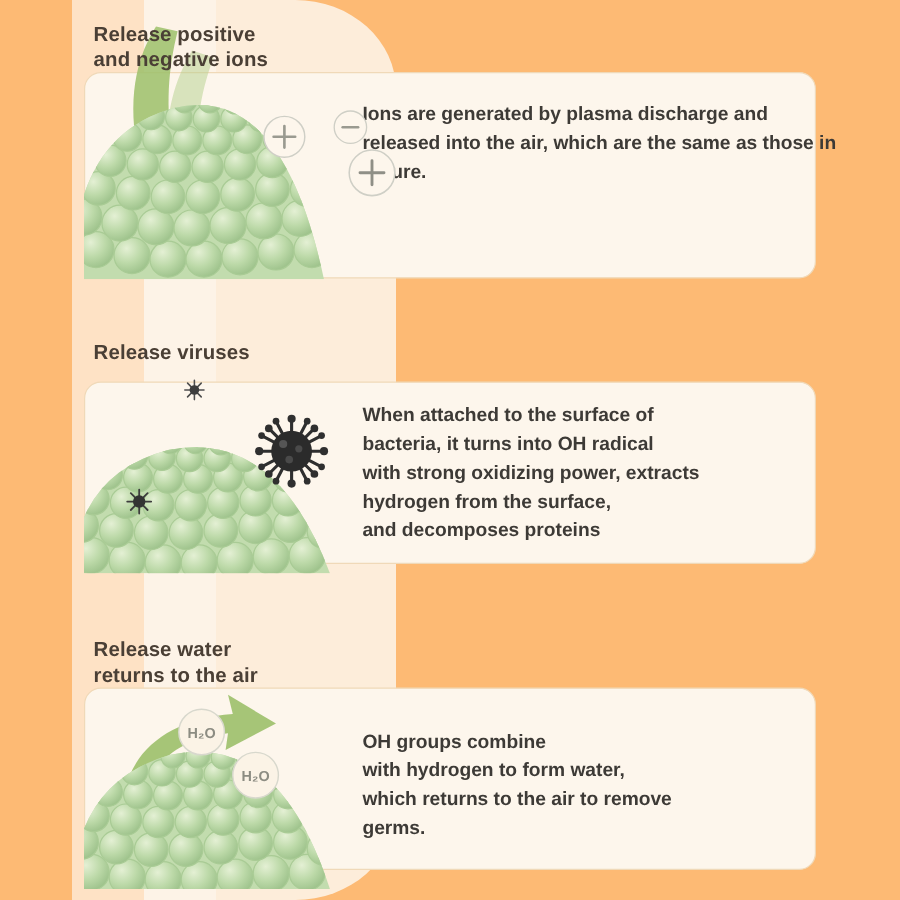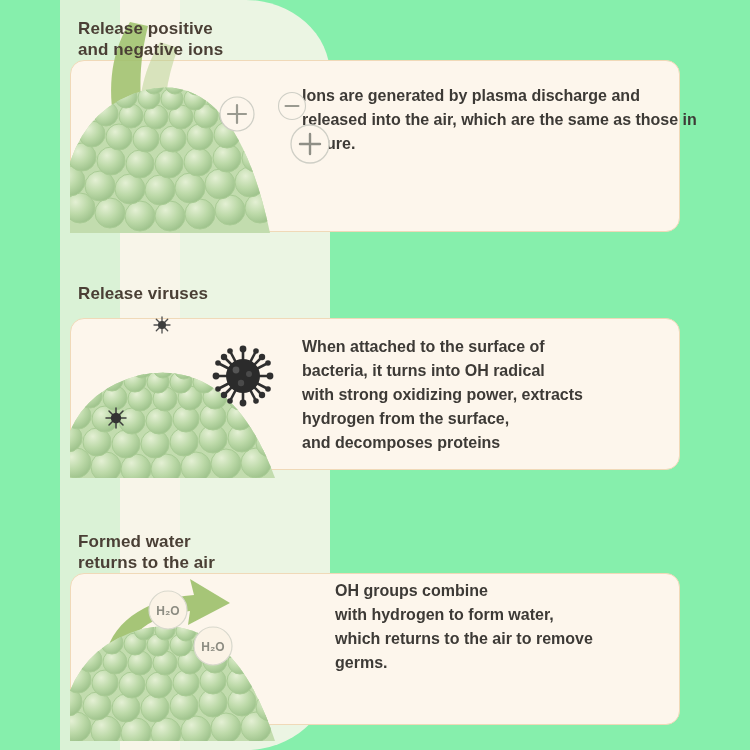--- a/index.html
+++ b/index.html
@@ -11,21 +11,21 @@
     height: 750px;
     background: #fcefdf;
     font-family: "Liberation Sans", sans-serif;
     overflow: hidden;
     position: relative;
   }
   .page {
     position: relative;
     width: 750px;
     height: 750px;
-    background: #86efac;
+    background: #fdba74;
     overflow: hidden;
   }
   
   .bg-band {
     position: absolute;
     left: 120px;
     top: 0;
     width: 210px;
     height: 750px;
     background: #fdf6ec;
@@ -81,21 +81,21 @@
     position: absolute;
     font-size: 16px;
     font-weight: bold;
     color: #3d3a36;
     line-height: 1.5;
     white-space: pre-line;
     z-index: 5;
   }
   .sec1 .body-text { left: 232px; top: 66px; width: 400px; }
   .sec2 .body-text { left: 232px; top: 52px; width: 390px; }
-  .sec3 .body-text { left: 232px; top: 48px; width: 380px; margin-left: 33px; }
+  .sec3 .body-text { left: 232px; top: 76px; width: 380px; }
 
   
   .art {
     position: absolute;
     left: 0;
     top: 0;
     width: 235px;
     height: 215px;
     overflow: hidden;
     z-index: 4;
@@ -401,21 +401,21 @@
         <text x="21" y="26" text-anchor="middle" font-family="Liberation Sans, sans-serif" font-size="12" font-weight="bold" fill="#8c8c82">H₂O</text>
       </svg>
     </div>
     <div style="position:absolute;left:122px;top:94px;z-index:7;">
       <svg width="42" height="42" viewBox="0 0 42 42">
         <circle cx="21" cy="21" r="19" fill="#fbf3e6" stroke="#d8d8cd" stroke-width="1.2"></circle>
         <text x="21" y="26" text-anchor="middle" font-family="Liberation Sans, sans-serif" font-size="12" font-weight="bold" fill="#8c8c82">H₂O</text>
       </svg>
     </div>
 
-    <div class="title">Formed water
+    <div class="title">Release water
 returns to the air</div>
     <div class="body-text">OH groups combine
 with hydrogen to form water,
 which returns to the air to remove
 germs.</div>
   </div>
 
 </div>
 
 </body></html>

